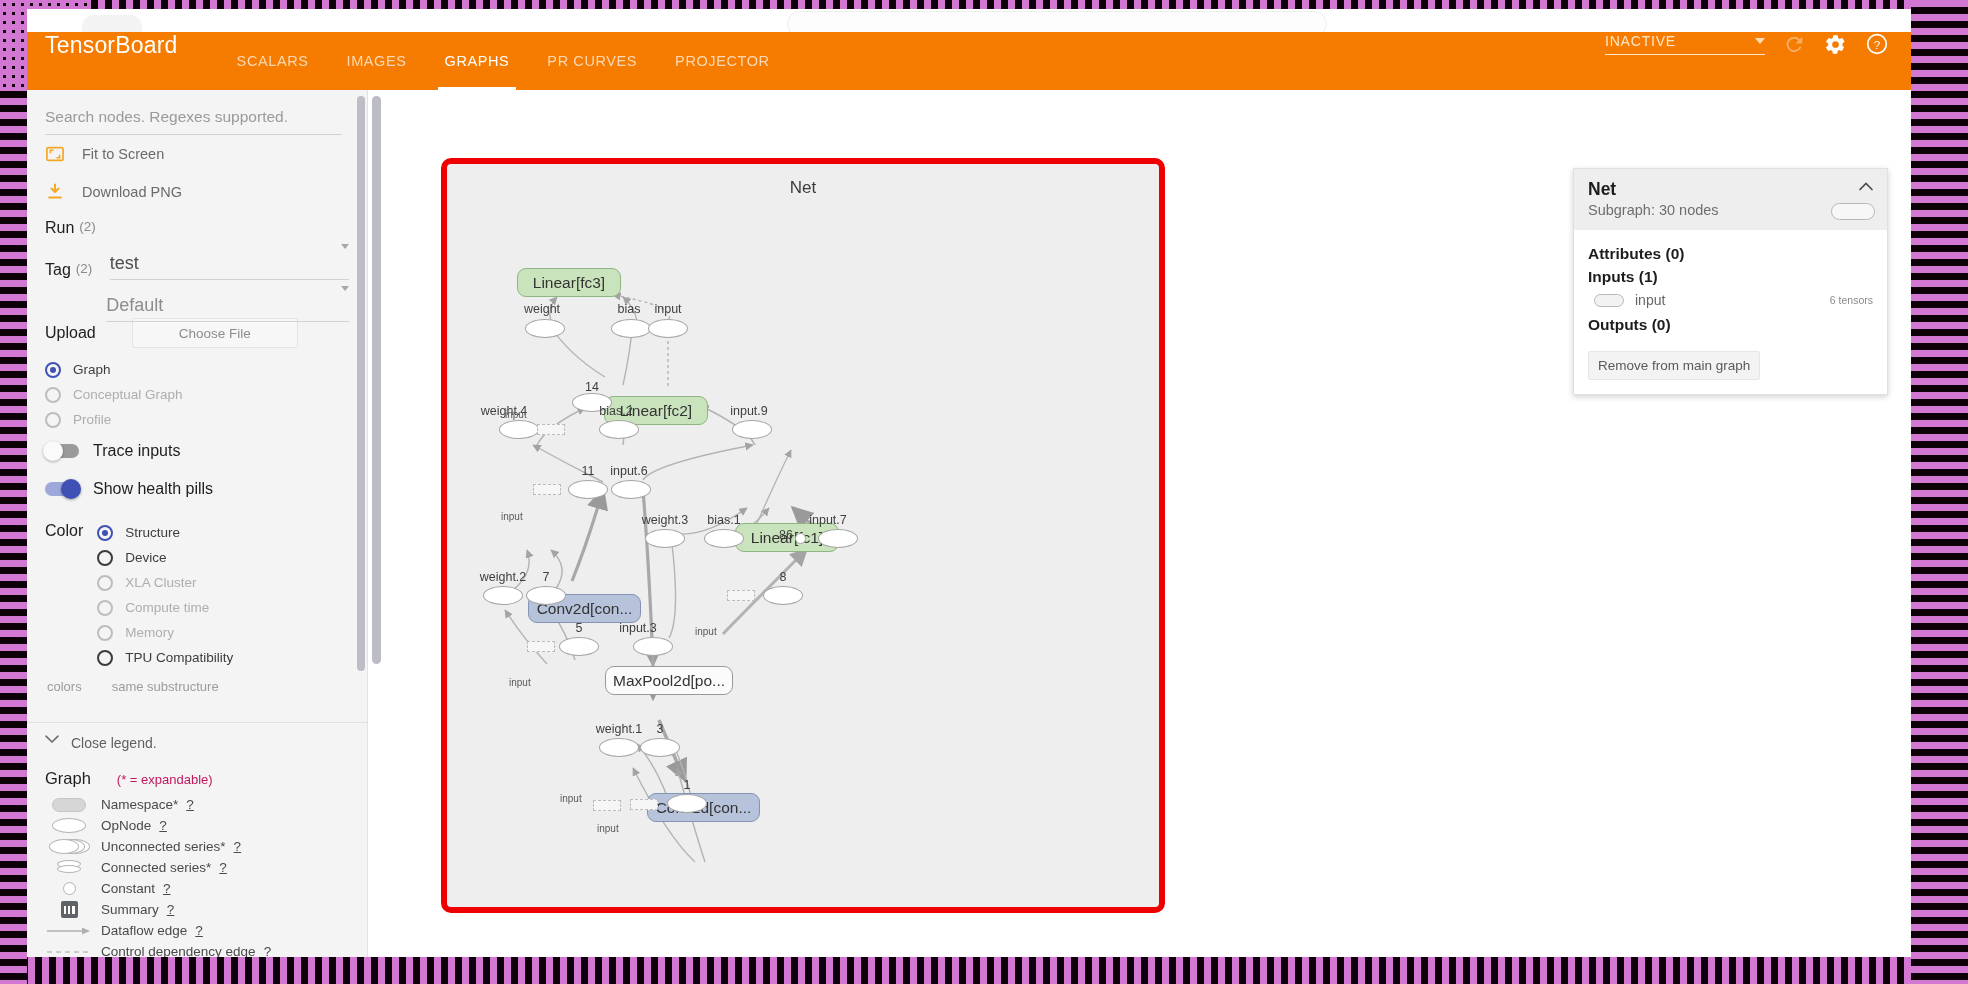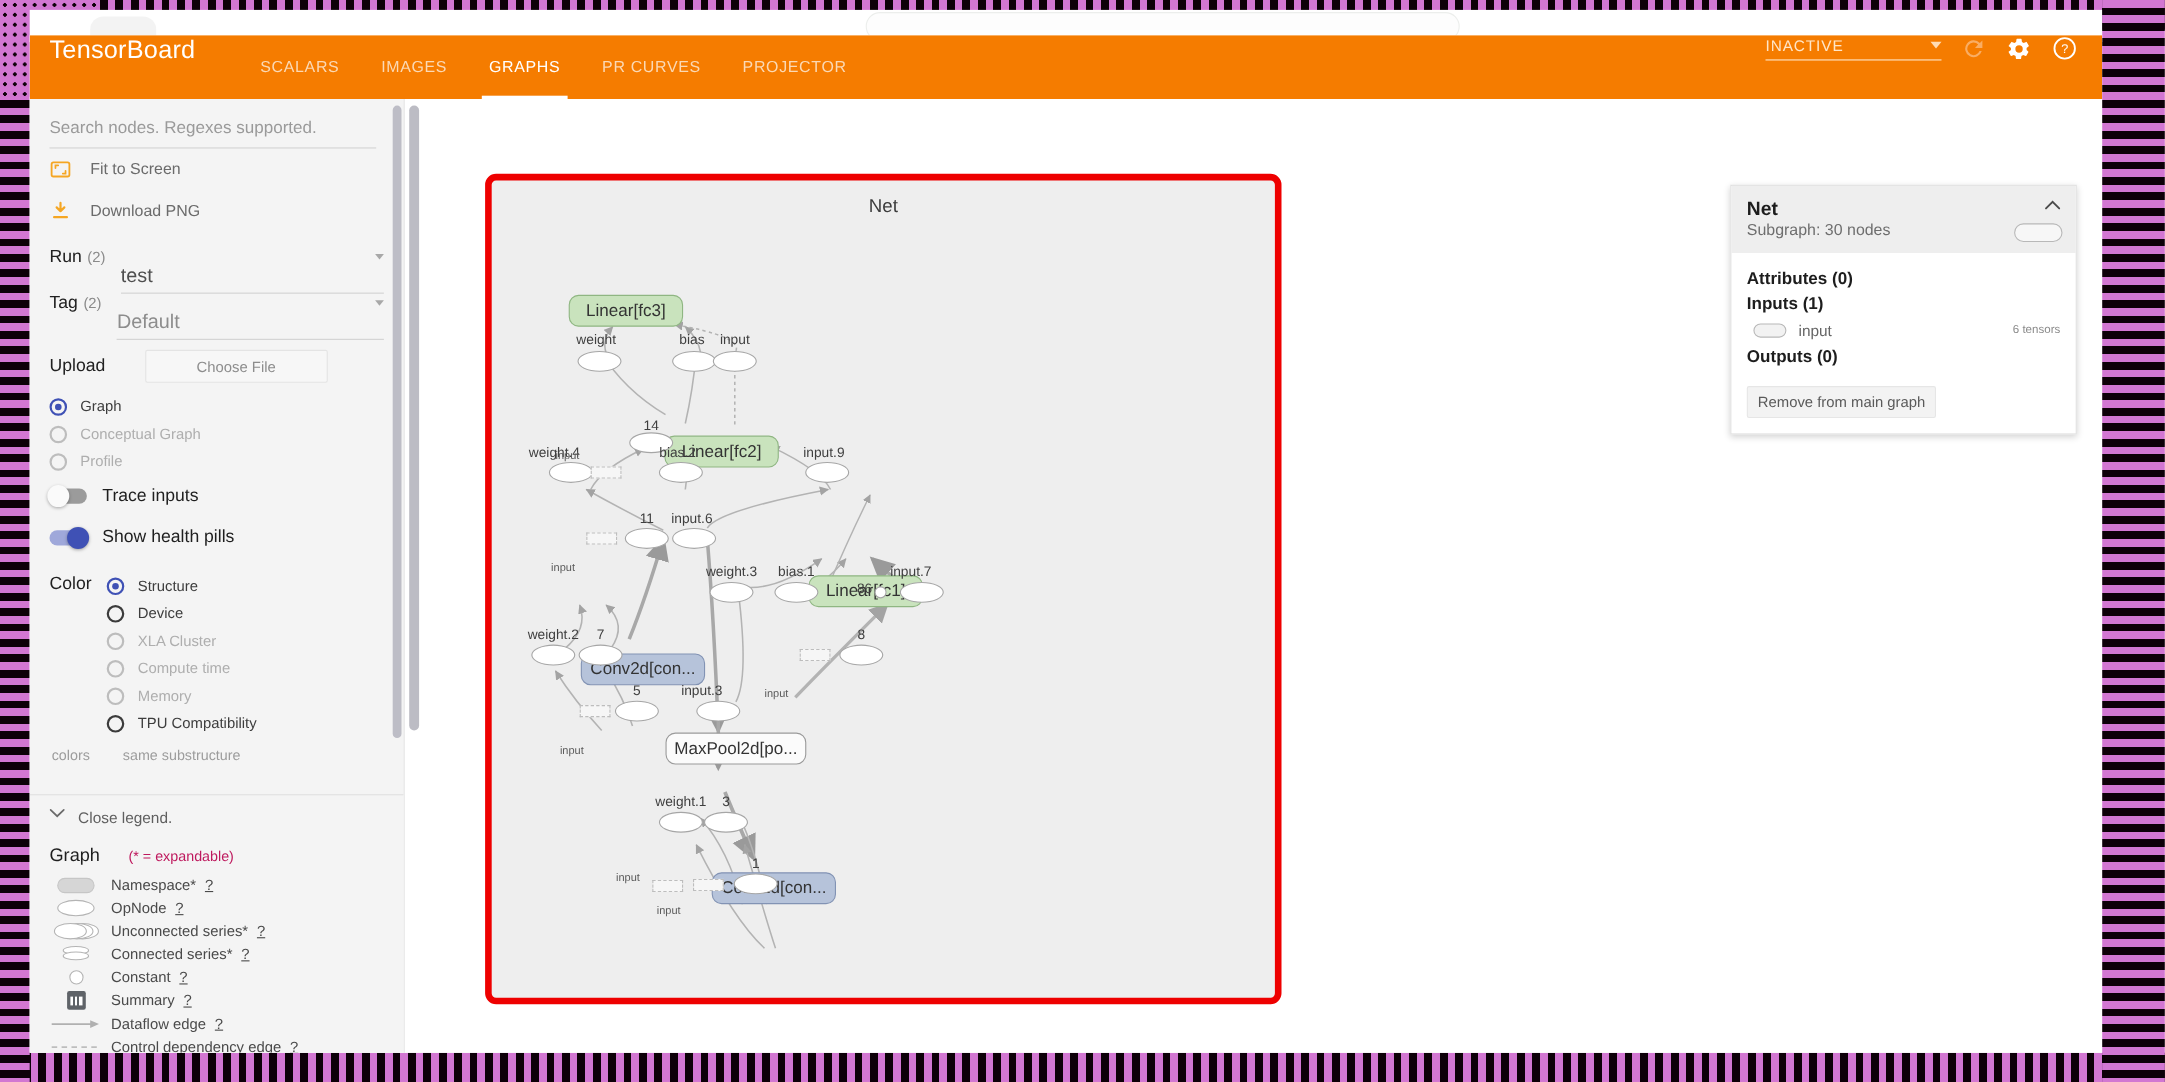--- a/index.html
+++ b/index.html
@@ -182,21 +182,21 @@
     display: flex;
     align-items: center;
     height: 38px;
     gap: 17px;
     cursor: pointer;
   }
   .action-label { font-size: 14.5px; color: #6b6b6b; }
 
   .field-row {
     display: flex;
-    align-items: center;
+    align-items: flex-start;
     margin-top: 8px;
     height: 34px;
   }
   .field-label {
     font-size: 16px;
     color: #202020;
     white-space: nowrap;
     padding-bottom: 4px;
   }
   .field-count {

